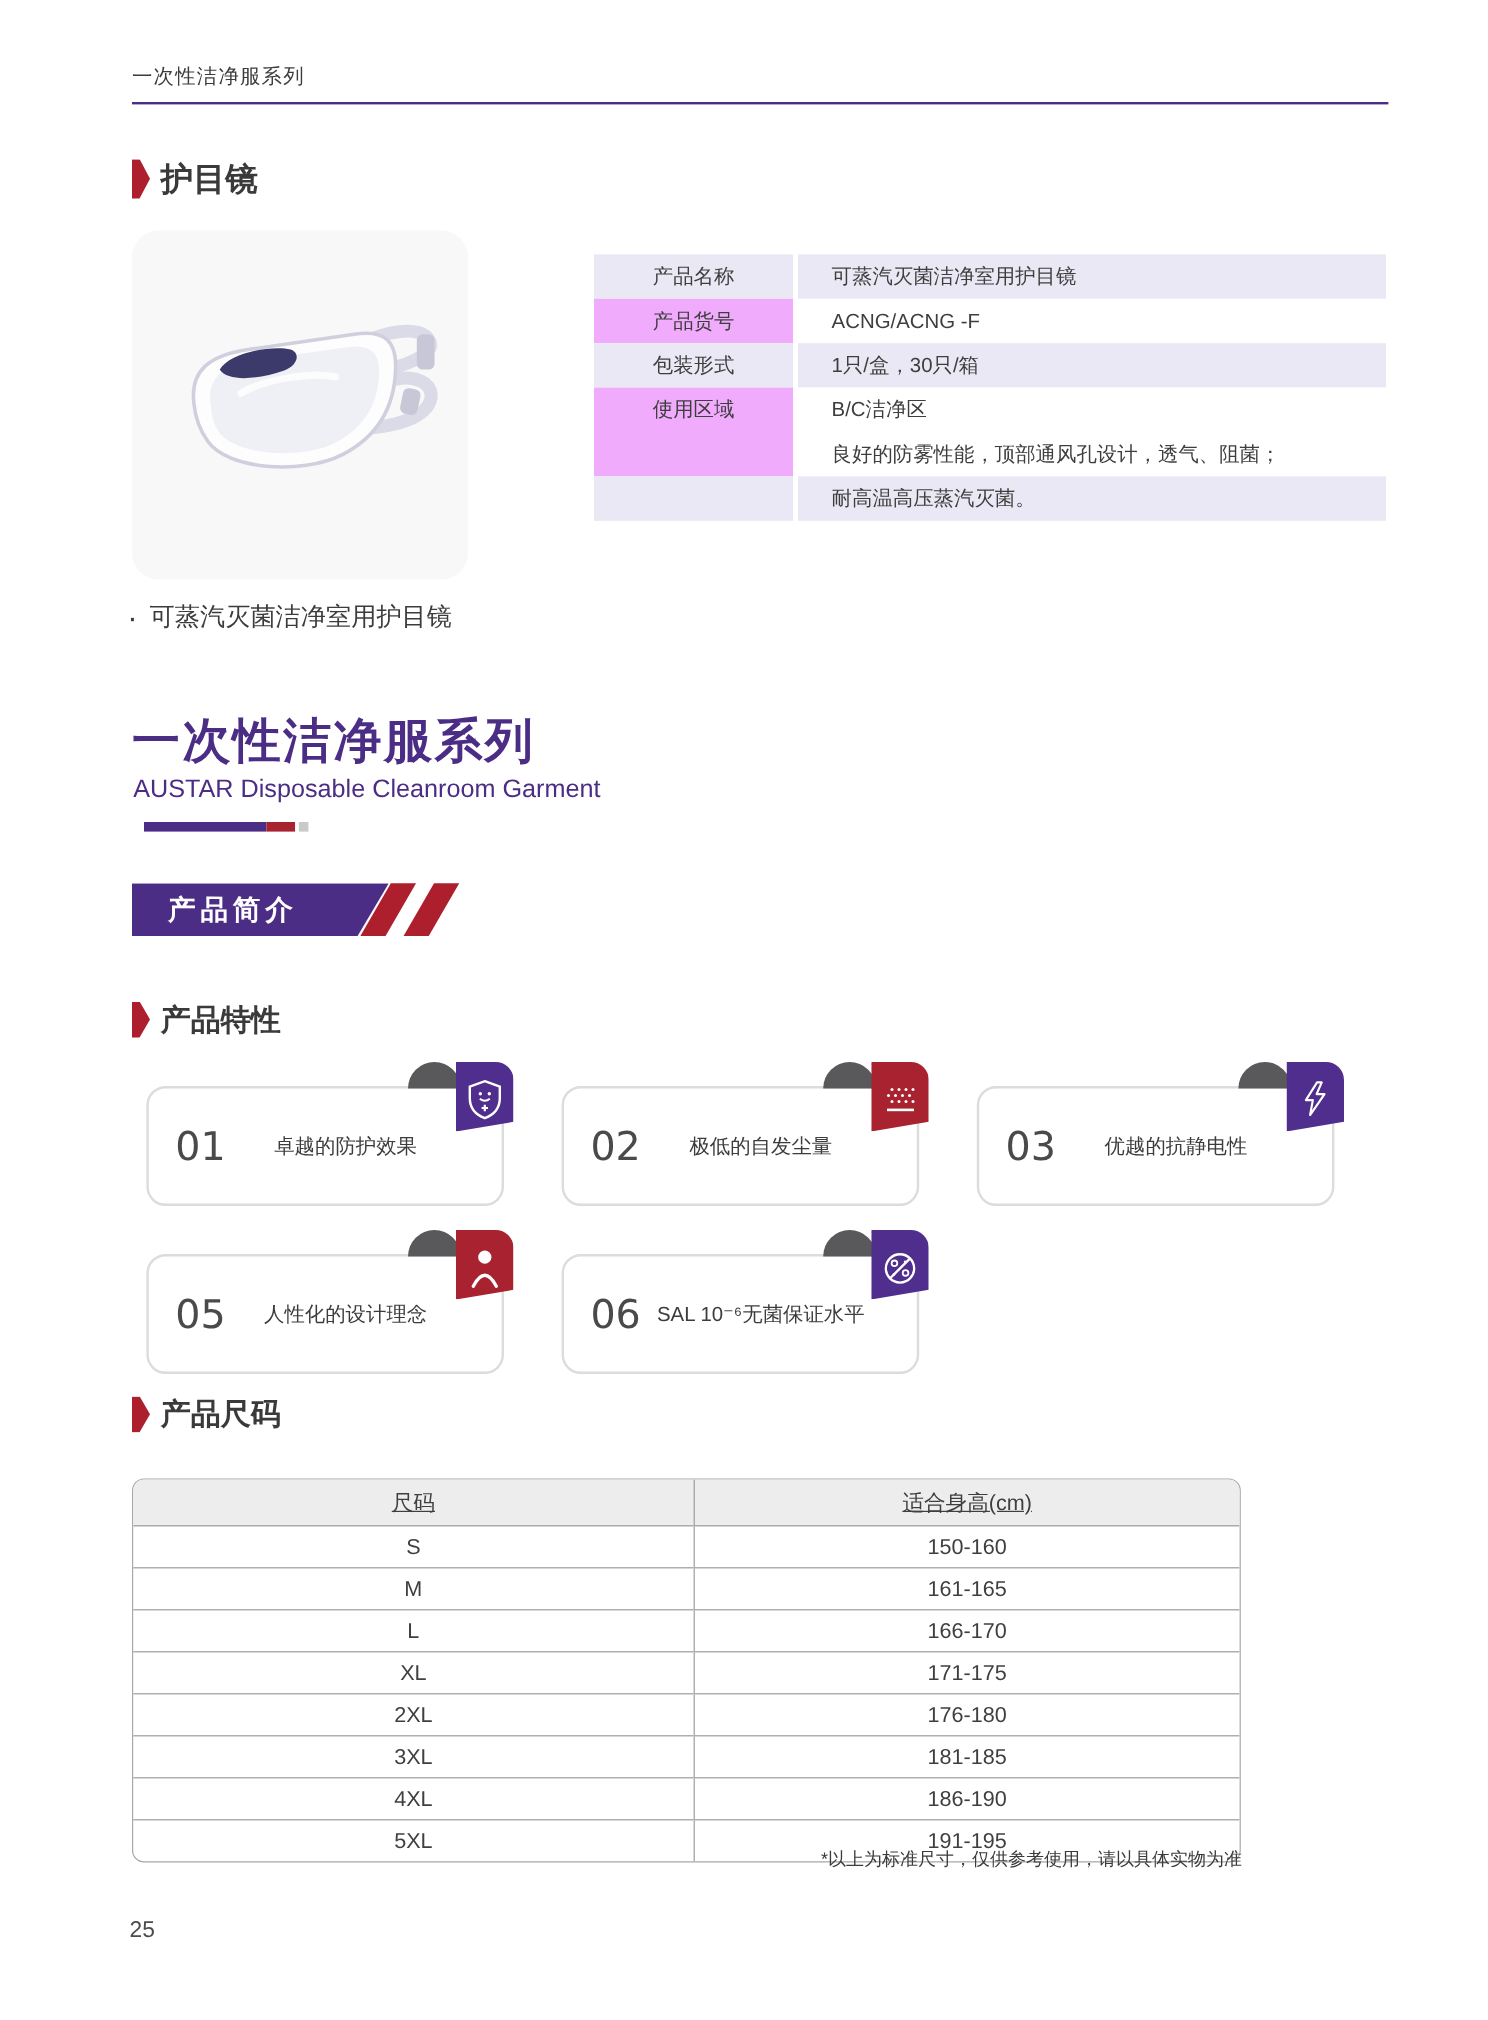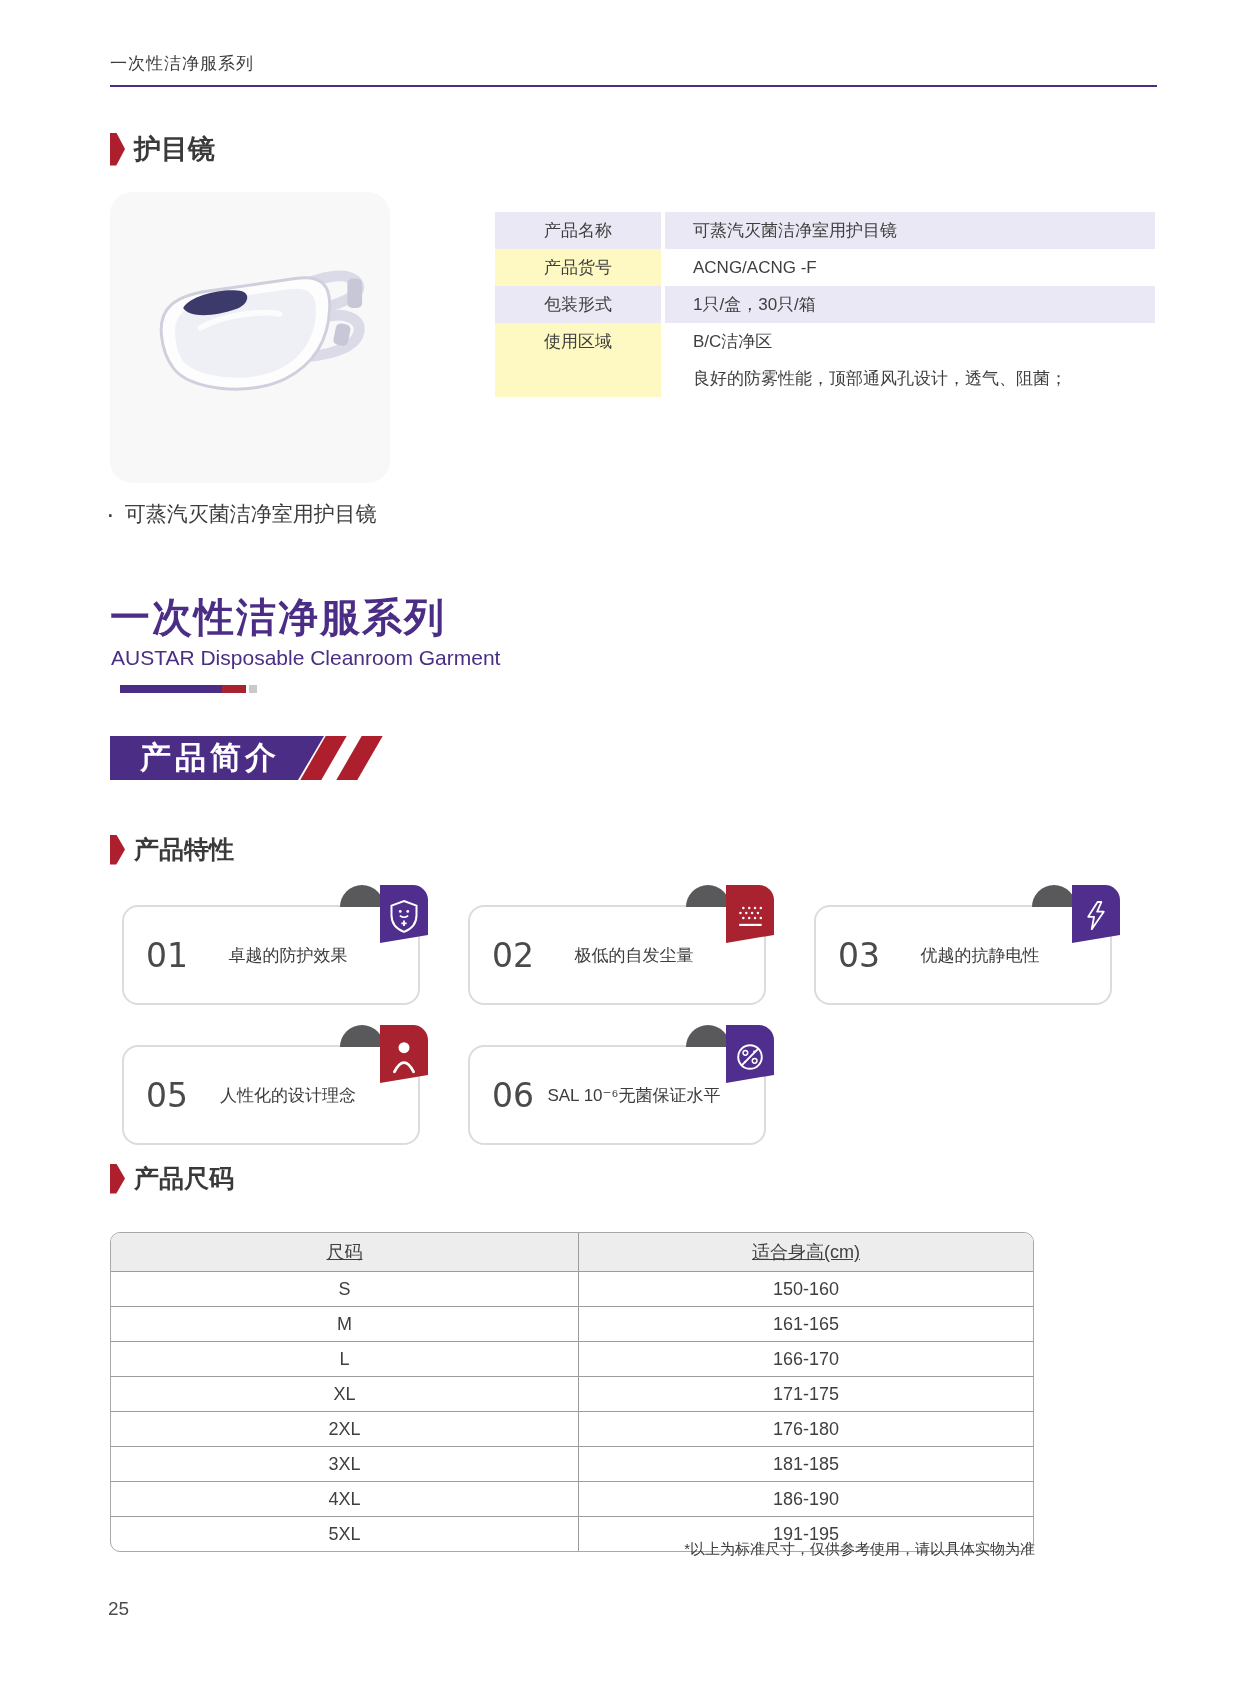--- a/index.html
+++ b/index.html
@@ -21,41 +21,41 @@
   #features-heading{left:110px;top:833px;font-size:25px;}
   #sizes-heading{left:110px;top:1162px;font-size:25px;}
 
   
   .image-box{position:absolute;left:110px;top:192px;width:280px;height:291px;
     background:#f8f8f9;border-radius:22px;display:flex;align-items:center;justify-content:center;}
 
   
   .spec-table{position:absolute;left:495px;top:212px;width:660px;font-size:17px;}
   .spec-row{display:flex;height:37px;line-height:37px;}
-  .spec-row .lbl{width:166px;text-align:center;background:#fef9c3;}
+  .spec-row .lbl{width:166px;text-align:center;background:#f0abfc;}
   .spec-row .gapcol{width:4px;background:#fff;}
   .spec-row .val{flex:1;padding-left:28px;background:#fff;white-space:nowrap;}
   .spec-row.alt .lbl,.spec-row.alt .val{background:#eae8f4;}
 
   .caption{position:absolute;left:106px;top:500px;font-size:21px;color:#3c3c3c;display:flex;align-items:center;}
   .caption .dot{font-size:26px;margin-right:10px;line-height:21px;}
 
   
   .series-zh{position:absolute;left:110px;top:590px;font-size:40px;font-weight:bold;color:#4c2d86;letter-spacing:2px;}
   .series-en{position:absolute;left:111px;top:646px;font-size:21px;color:#4c2d86;}
   .tri-bar{position:absolute;left:120px;top:685px;height:8px;display:flex;}
   .tri-bar .seg-purple{width:102px;background:#4c2d86;}
   .tri-bar .seg-red{width:24px;background:#a92230;}
   .tri-bar .seg-gap{width:3px;background:#fff;}
   .tri-bar .seg-gray{width:8px;background:#c9c9c9;}
 
   
   .banner{position:absolute;left:110px;top:736px;width:214px;height:44px;background:#4c2d86;
     clip-path:polygon(0 0,100% 0,calc(100% - 26px) 100%,0 100%);
-    color:#fff;font-size:31px;font-weight:bold;display:flex;align-items:center;
+    color:#fff;font-size:23px;font-weight:bold;display:flex;align-items:center;
     padding-left:30px;box-sizing:border-box;letter-spacing:4px;}
   .slash{position:absolute;top:736px;width:21px;height:44px;background:#ad1f2d;transform:skewX(-30deg);}
   #slash1{left:313px;}
   #slash2{left:349px;}
 
   
   .features-grid{position:absolute;left:122px;top:905px;width:990px;
     display:grid;grid-template-columns:repeat(3,1fr);column-gap:48px;row-gap:40px;}
   .card{position:relative;height:100px;border:2px solid #dcdcdc;border-radius:16px;background:#fff;
     display:flex;align-items:center;justify-content:center;box-sizing:border-box;}
@@ -126,20 +126,25 @@
   <div class="spec-row">
     <div class="lbl">使用区域</div>
     <div class="gapcol"></div>
     <div class="val">B/C洁净区</div>
   </div>
   <div class="spec-row">
     <div class="lbl"></div>
     <div class="gapcol"></div>
     <div class="val">良好的防雾性能，顶部通风孔设计，透气、阻菌；</div>
   </div>
+  <div class="spec-row alt">
+    <div class="lbl"></div>
+    <div class="gapcol"></div>
+    <div class="val">耐高温高压蒸汽灭菌。</div>
+  </div>
 </div>
 
 <div class="caption">
   <span class="dot">·</span>
   <span>可蒸汽灭菌洁净室用护目镜</span>
 </div>
 
 <div class="series-zh">一次性洁净服系列</div>
 <div class="series-en">AUSTAR Disposable Cleanroom Garment</div>
 <div class="tri-bar">

